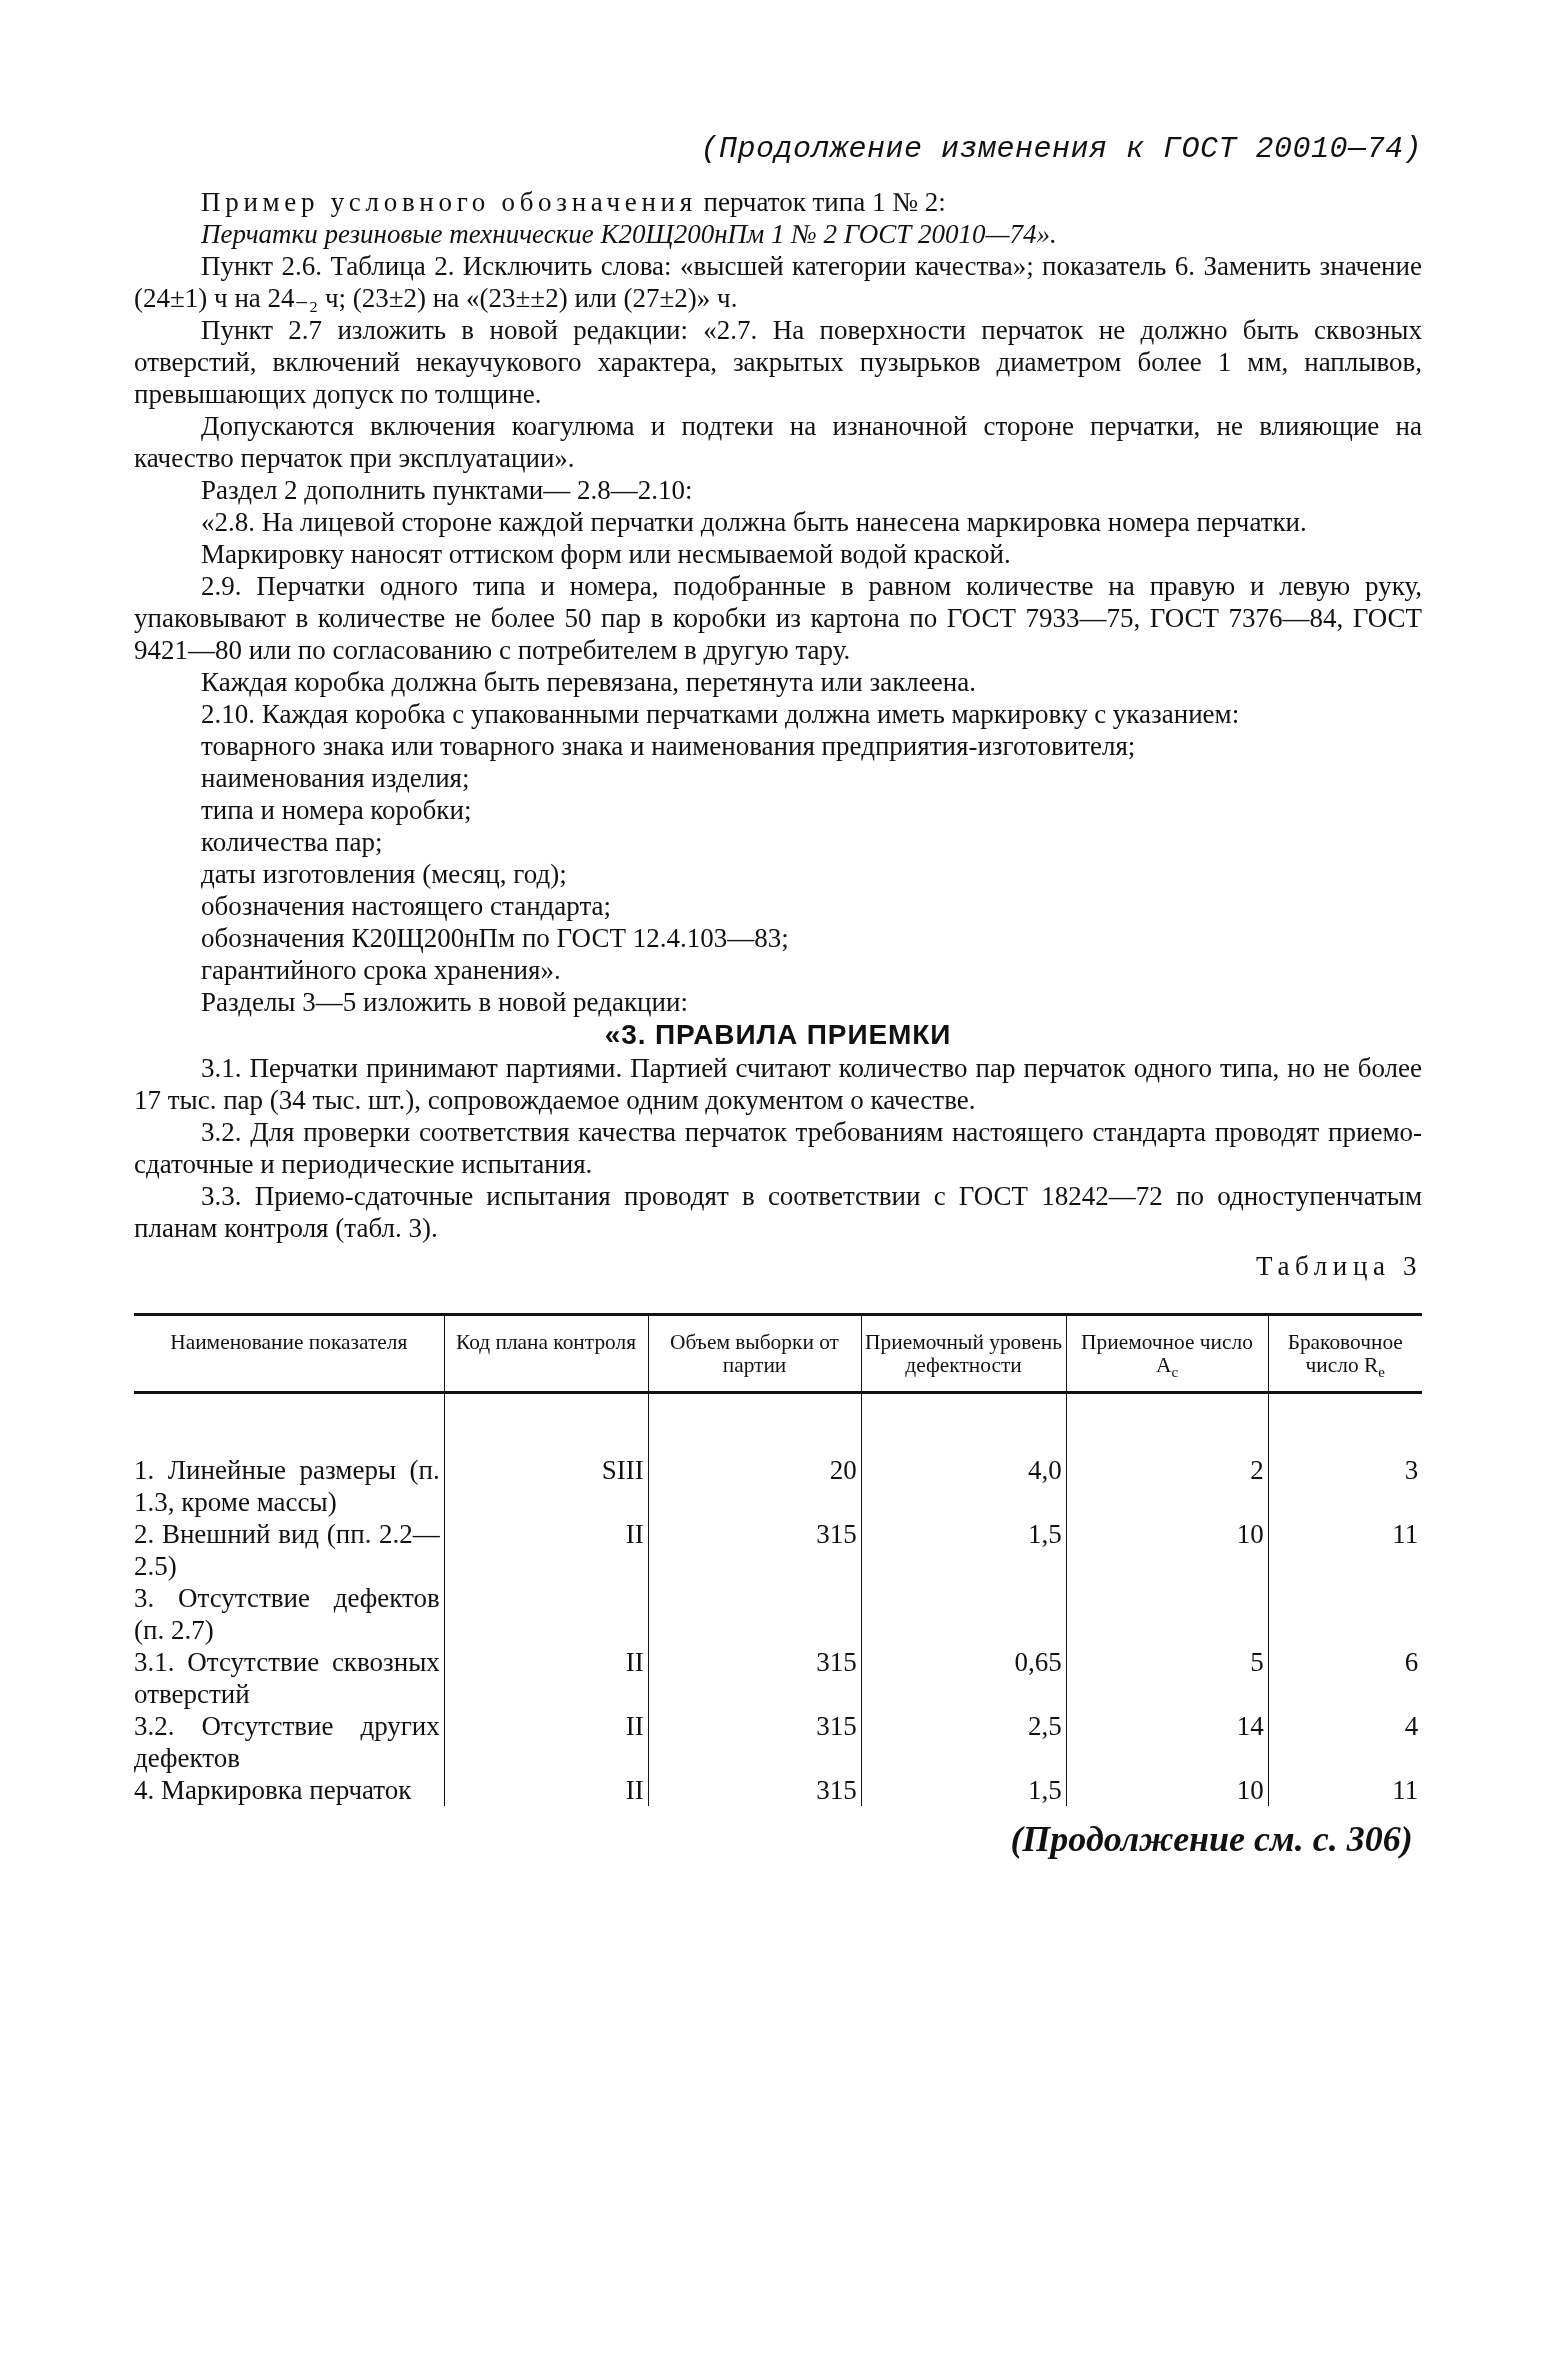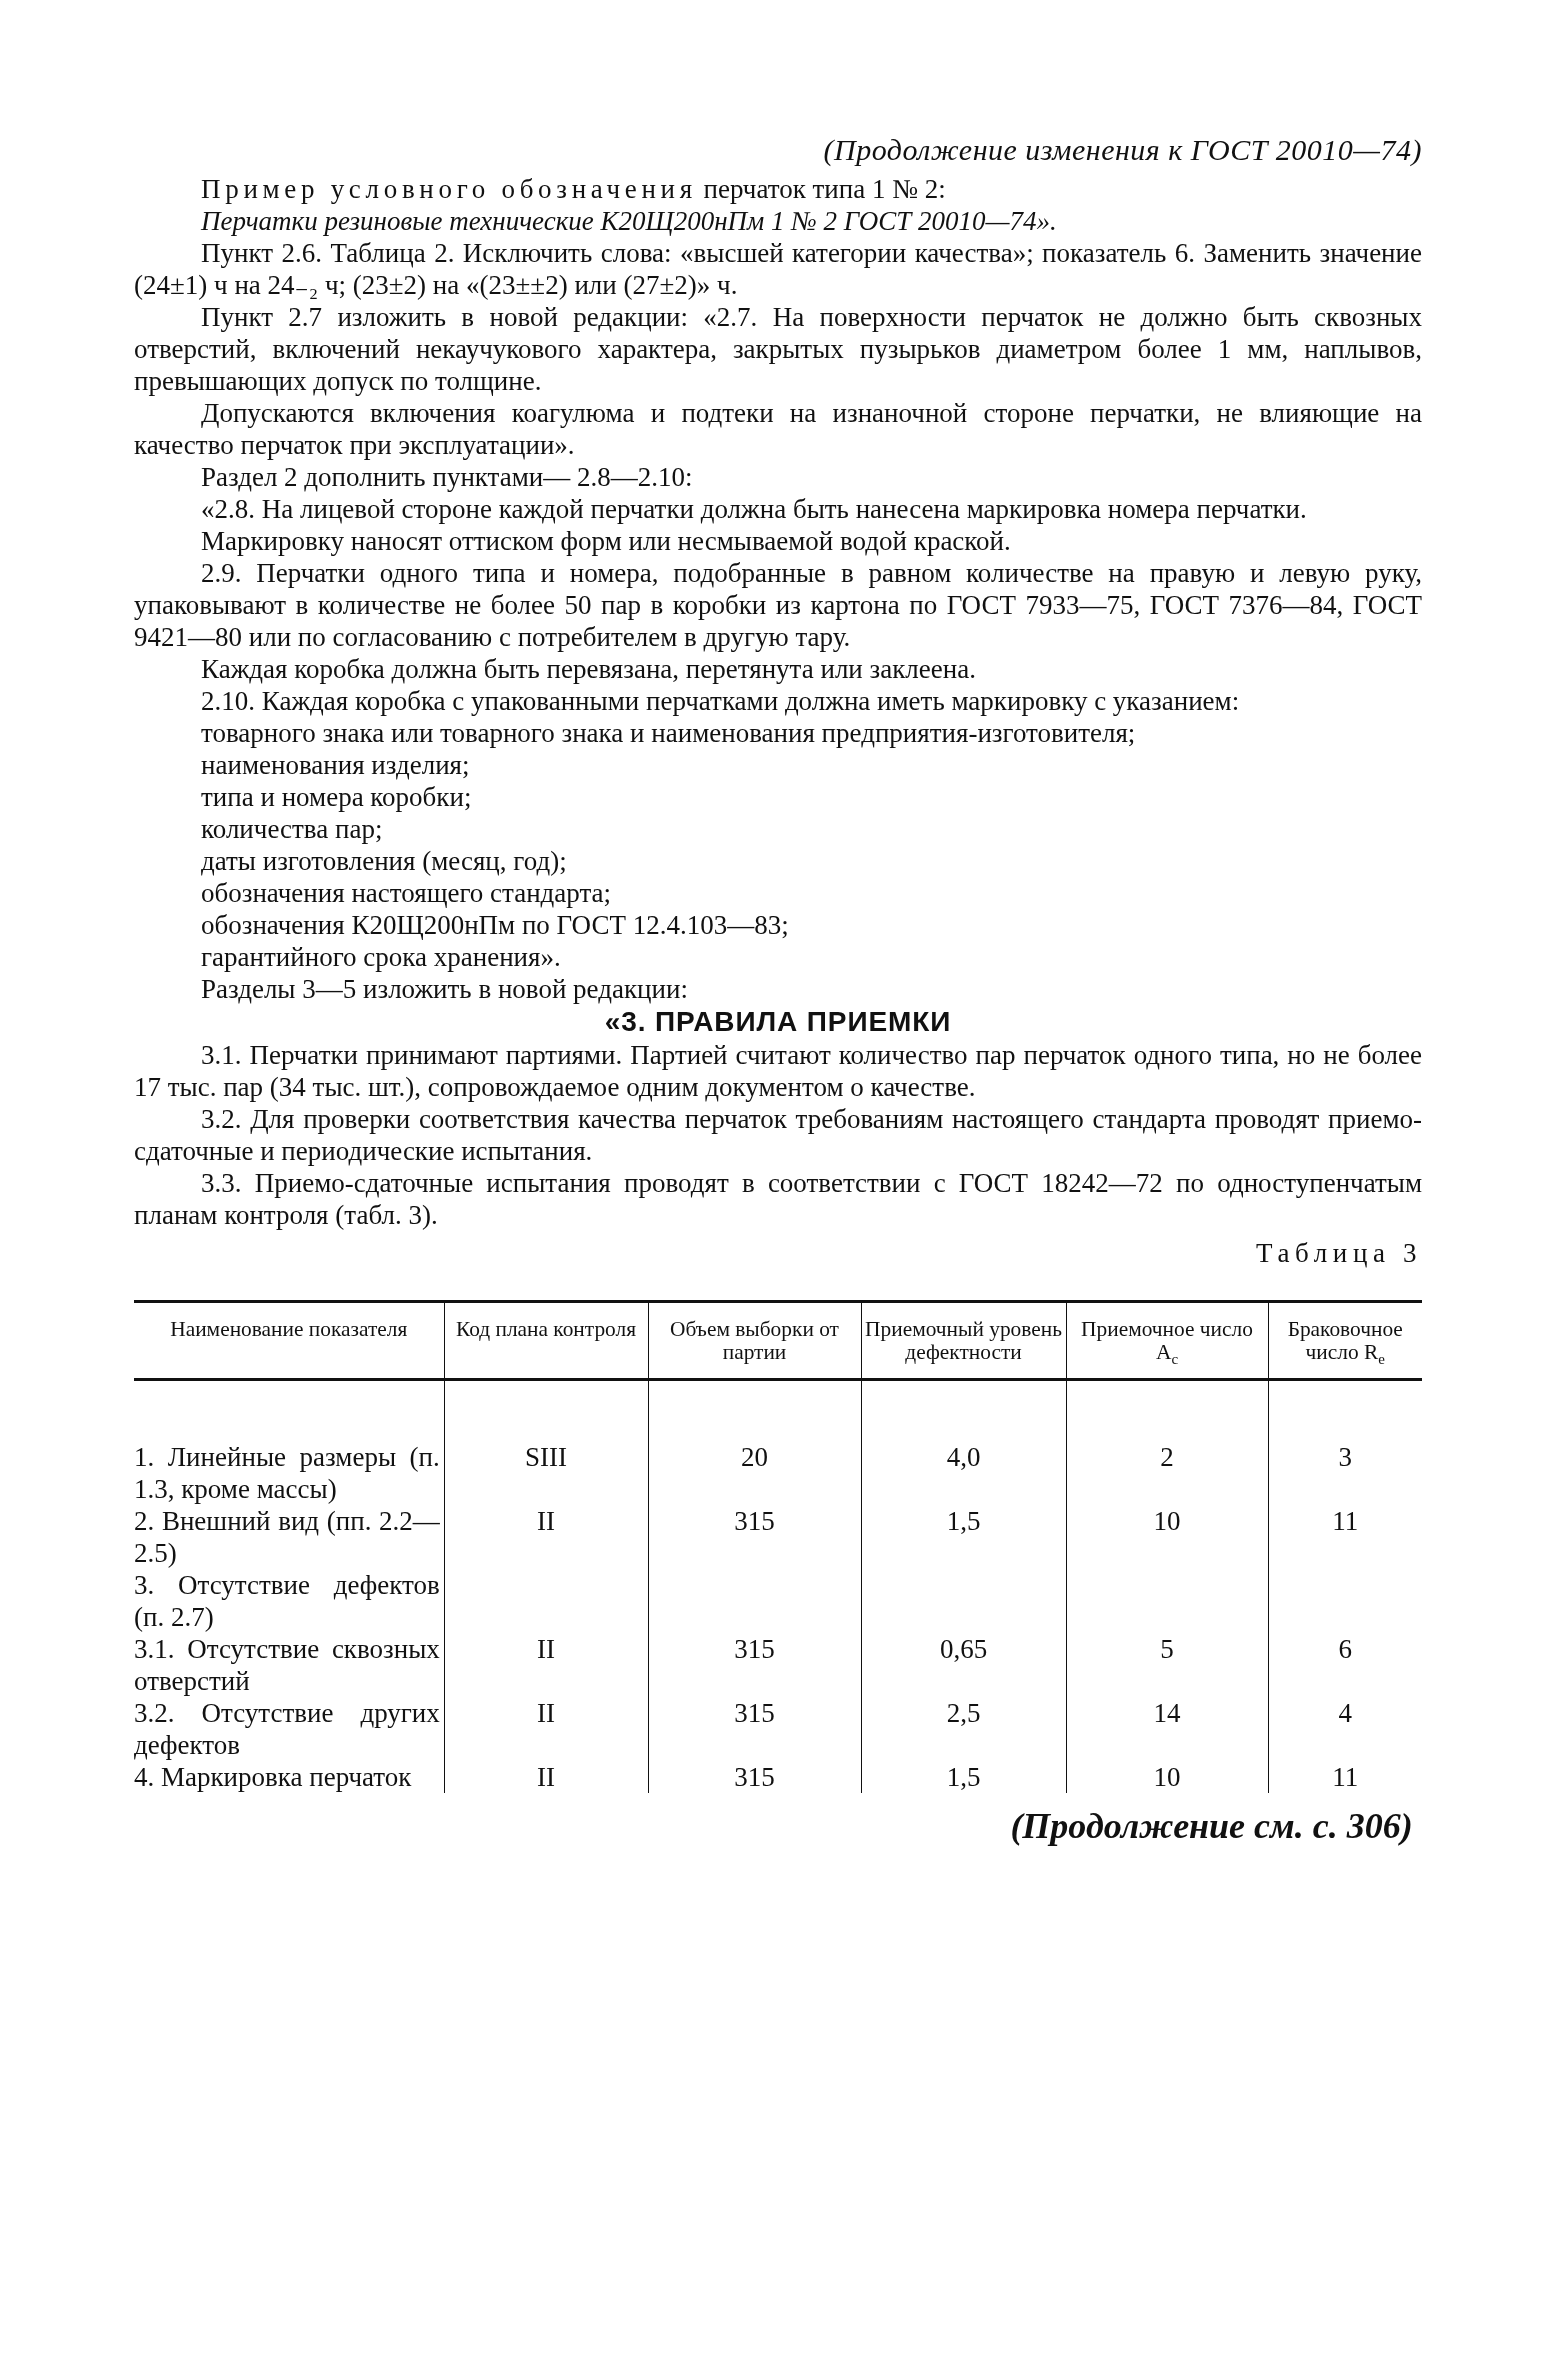--- a/index.html
+++ b/index.html
@@ -1,31 +1,31 @@
 <!DOCTYPE html>
 <html style="font-size:15px"><head>
 <meta charset="utf-8">
 <style>
   html, body { margin: 0; padding: 0; background: #ffffff; }
   body { width: 1564px; height: 2357px; position: relative; overflow: hidden;
          font-family: "Liberation Serif", "DejaVu Serif", serif; color: #111; }
   .page { position: absolute; left: 134px; top: 131px; width: 1288px; }
-  .hdr { text-align: right; font-style: italic; font-size: 30px; line-height: 37px; margin-bottom: 5px; letter-spacing: 0.5px; }
+  .hdr { text-align: right; font-style: italic; font-size: 30px; line-height: 37px; margin-bottom: 18px; letter-spacing: 0.5px; font-family: Liberation Mono, monospace; }
   p { margin: 0; font-size: 27px; line-height: 32px; text-align: justify; text-align-last: left; }
   .ind { text-indent: 67px; }
   .li { padding-left: 67px; text-align: left; }
   .sp { letter-spacing: 4.7px; }
   .it { font-style: italic; }
   .sec { text-align: center; font-weight: bold; font-size: 28px; line-height: 34px; font-family: "Liberation Sans", "DejaVu Sans", sans-serif; letter-spacing: 0.9px; }
   .tcap { text-align: right; font-size: 27px; line-height: 37px; letter-spacing: 5.6px; margin-top: 3.7px; }
   table { width: 1288px; border-collapse: collapse; margin-top: 28px; table-layout: fixed; }
   thead tr { border-top: 3.7px solid #111; border-bottom: 3.7px solid #111; }
   th { font-weight: normal; font-size: 21.4px; line-height: 23px; padding: 15px 1.9px 7.5px; vertical-align: top; }
   th + th, td + td { border-left: 1.9px solid #111; }
-  td { font-size: 27px; line-height: 32px; vertical-align: top; padding: 0 3.7px; text-align: center; }
+  td { font-size: 27px; line-height: 32px; vertical-align: top; padding: 0 3.7px; text-align: right; }
   td.name { text-align: justify; text-align-last: left; padding: 0 3.7px 0 0; }
   tbody tr:first-child td { padding-top: 60px; }
   .foot { text-align: right; font-style: italic; font-weight: bold; font-size: 36px; line-height: 32px; margin-top: 17px; padding-right: 9.3px; }
   .pgno { text-align: right; font-size: 27px; line-height: 28px; padding-right: 9.3px; }
   sub { font-size: 0.7em; }
 </style>
 </head>
 <body>
 
 <div class="page">

